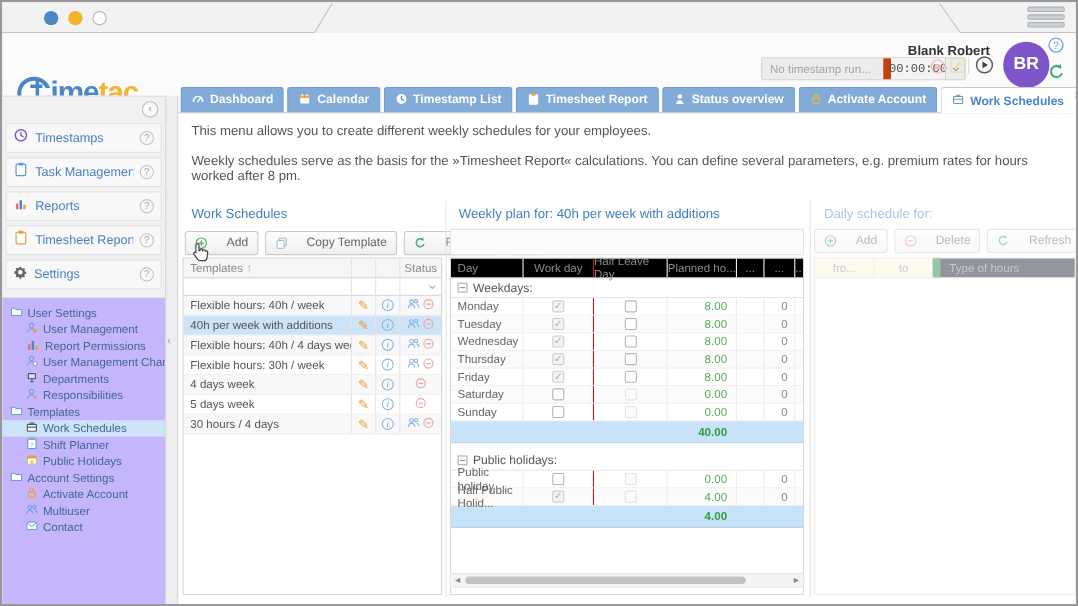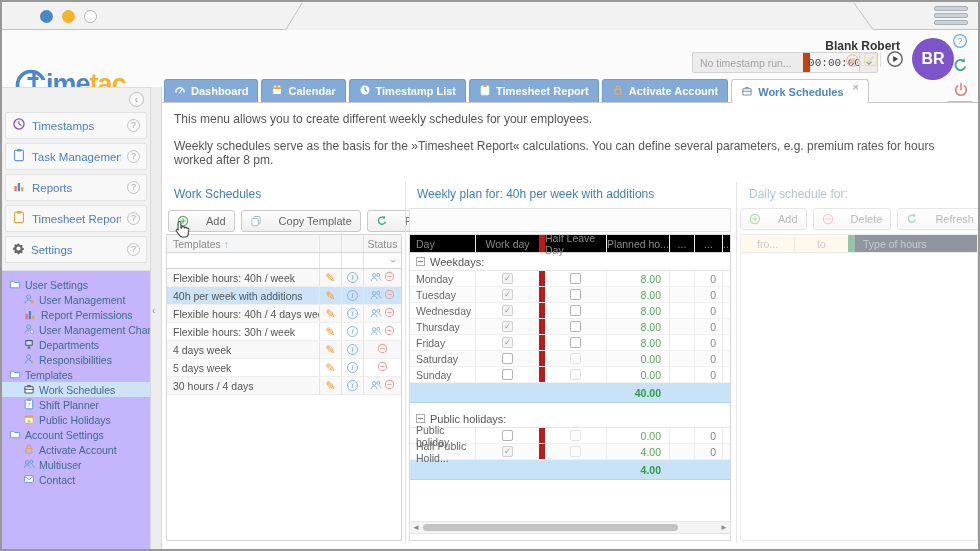--- a/index.html
+++ b/index.html
@@ -76,21 +76,21 @@
   #divider1{position:absolute;left:403px;top:180px;bottom:6px;width:1px;background:#e3e3e3;}
   #divider2{position:absolute;left:734px;top:180px;bottom:6px;width:1px;background:#e3e3e3;}
   #panel-wp{position:absolute;left:405px;top:180px;width:328px;bottom:6px;}
   #panel-wp .panel-title{padding:5px 0 9px 10px;}
   #wp-toolbar{position:absolute;left:2px;right:4px;top:26px;height:24px;background:#fcfcfc;border:1px solid #e3e3e3;border-radius:2px;}
   #wp-table{position:absolute;left:2px;right:4px;top:52px;bottom:2px;border:1px solid #d9d9d9;background:#fff;overflow:hidden;}
   .wp-row{display:flex;align-items:stretch;}
   .wp-row > div{display:flex;align-items:center;}
   .c-day{width:65px;padding-left:6px;}
   .c-work{width:64px;justify-content:center;border-left:1px solid #ededed;}
-  .c-half{width:67px;justify-content:center;border-left:6px solid #b91c1c;}
+  .c-half{width:67px;justify-content:center;border-left:1px solid #b91c1c;}
   .c-plan{width:63px;justify-content:flex-end;padding-right:8px;border-left:1px solid #ededed;}
   .c-d1{width:25px;justify-content:flex-end;padding-right:5px;border-left:1px solid #ededed;}
   .c-d2{width:28px;justify-content:flex-end;padding-right:6px;border-left:1px solid #ededed;}
   .c-d3{flex:1;border-left:1px solid #ededed;}
   .wp-head{height:18px;background:#000000;border-bottom:1px solid #d4d4d4;font-size:10.5px;color:#8a8a8a;}
   .wp-head .c-work,.wp-head .c-half,.wp-head .c-plan,.wp-head .c-d1,.wp-head .c-d2{justify-content:center;padding-right:0;}
   .wp-group{height:18px;display:flex;align-items:center;padding-left:6px;gap:5px;font-size:11px;color:#555;
             border-bottom:1px solid #e6e6e6;background:#fff;}
   .gbox{width:9px;height:9px;border:1px solid #aeaeae;position:relative;background:#fff;}
   .gbox::after{content:"";position:absolute;left:1px;right:1px;top:3px;height:1px;background:#888;}
@@ -239,20 +239,27 @@
       </div>
       <div class="tab">
         <span><svg width="12" height="12" viewBox="0 0 16 16">
             <rect x="3" y="2.6" width="10" height="11.8" rx="1.3" fill="#fff" stroke="#fff" stroke-width="1.3"></rect>
             <rect x="5.4" y="1" width="5.2" height="3" rx="1" fill="#f0a030"></rect>
           </svg></span>
         <span>Timesheet Report</span>
       </div>
       <div class="tab">
         <span><svg width="12" height="12" viewBox="0 0 16 16">
+            <circle cx="8" cy="5" r="2.7" fill="#fff"></circle>
+            <path d="M3.4 14c.5-3 2.3-4.6 4.6-4.6s4.1 1.6 4.6 4.6z" fill="#fff"></path>
+          </svg></span>
+        <span>Status overview</span>
+      </div>
+      <div class="tab">
+        <span><svg width="12" height="12" viewBox="0 0 16 16">
             <rect x="4" y="7" width="8" height="6.6" rx="1" fill="none" stroke="#e8b54a" stroke-width="1.5"></rect>
             <path d="M5.5 7V5.2a2.5 2.5 0 0 1 5 0V7" fill="none" stroke="#e8b54a" stroke-width="1.5"></path>
           </svg></span>
         <span>Activate Account</span>
       </div>
       <div class="tab active">
         <span><svg width="12" height="12" viewBox="0 0 16 16">
             <rect x="2.5" y="5" width="11" height="8.4" rx="1" fill="none" stroke="#7c92a8" stroke-width="1.4"></rect>
             <path d="M6 5V3.4h4V5M2.5 8.4h11" fill="none" stroke="#7c92a8" stroke-width="1.3"></path>
           </svg></span>

